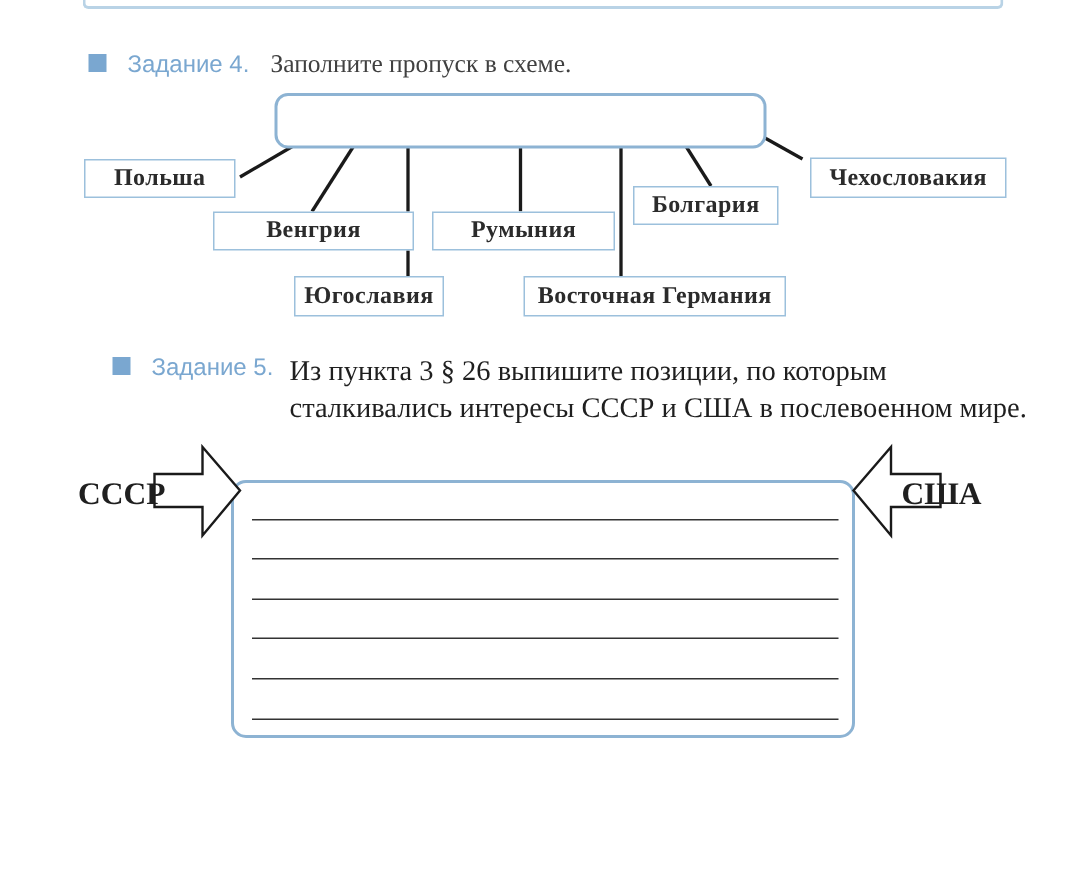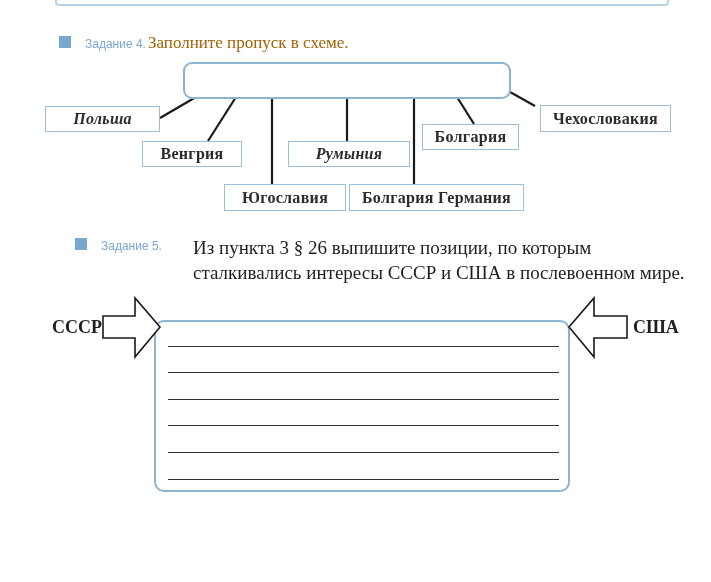--- a/index.html
+++ b/index.html
@@ -7,37 +7,37 @@
     width: 711px; height: 582px; background: #ffffff; position: relative; overflow: hidden;
     font-family: "Liberation Serif", serif; color: #222;
   }
   .abs { position: absolute; }
   .top-strip {
     left: 55px; top: -20px; width: 610px; height: 24px;
     border: 2px solid #b9d3e6; border-top: none; border-radius: 0 0 4px 4px;
   }
   .task-head { font-size: 17px; white-space: nowrap; }
   .bullet { display: inline-block; width: 12px; height: 12px; background: #7aa7d0; margin-right: 14px; vertical-align: 0px; }
-  .task-label { font-family: "Liberation Sans", sans-serif; color: #7aa7d0; font-size: 12px; margin-right: 2px; }
-  .task-text { color: #a16207; }
+  .task-label { font-family: "Liberation Sans", sans-serif; color: #7aa7d0; font-size: 16px; margin-right: 14px; }
+  .task-text { color: #404040; }
   .task5-text { left: 193px; top: 235px; width: 500px; font-size: 19px; line-height: 25px; color: #1f1f1f; }
 
   .center-box {
     left: 183px; top: 62px; width: 324px; height: 33px;
     border: 2px solid #8db3d3; border-radius: 9px; background: #fff;
   }
   .label-box {
     border: 1.5px solid #9cc0dc; background: #fff;
     font-size: 16px; font-weight: bold; color: #2b2b2b;
     display: flex; align-items: center; justify-content: center;
     letter-spacing: 0.3px; box-sizing: border-box;
   }
   svg.lines { left: 0; top: 0; }
 
-  .side-label { font-size: 18px; font-weight: bold; color: #1f1f1f; }
+  .side-label { font-size: 21px; font-weight: bold; color: #1f1f1f; }
 
   .answer-box {
     left: 154px; top: 320px; width: 416px; height: 172px;
     border: 2px solid #8db3d3; border-radius: 10px; background: #fff; box-sizing: border-box;
   }
   .answer-line { left: 168px; width: 391px; height: 0; border-top: 1.8px solid #333; }
 </style>
 </head>
 <body>
 
@@ -54,25 +54,25 @@
     <line x1="272" y1="97" x2="272" y2="184"></line>
     <line x1="347" y1="97" x2="347" y2="141"></line>
     <line x1="414" y1="97" x2="414" y2="184"></line>
     <line x1="457" y1="97" x2="474" y2="124"></line>
     <line x1="510" y1="92" x2="535" y2="106"></line>
   </g>
 </svg>
 
 <div class="abs center-box"></div>
 
-<div class="abs label-box" style="left:45px; top:106px; width:115px; height:26px;font-style:italic;">Польша</div>
-<div class="abs label-box" style="left:142px; top:141px; width:100px; height:26px;">Венгрия</div>
-<div class="abs label-box" style="left:224px; top:184px; width:122px; height:27px;">Югославия</div>
-<div class="abs label-box" style="left:288px; top:141px; width:122px; height:26px;font-style:italic;">Румыния</div>
-<div class="abs label-box" style="left:349px; top:184px; width:175px; height:27px;">Болгария Германия</div>
+<div class="abs label-box" style="left:56px; top:106px; width:101px; height:26px;">Польша</div>
+<div class="abs label-box" style="left:142px; top:141px; width:134px; height:26px;">Венгрия</div>
+<div class="abs label-box" style="left:196px; top:184px; width:100px; height:27px;">Югославия</div>
+<div class="abs label-box" style="left:288px; top:141px; width:122px; height:26px;">Румыния</div>
+<div class="abs label-box" style="left:349px; top:184px; width:175px; height:27px;">Восточная Германия</div>
 <div class="abs label-box" style="left:540px; top:105px; width:131px; height:27px;">Чехословакия</div>
 <div class="abs label-box" style="left:422px; top:124px; width:97px; height:26px;">Болгария</div>
 
 <div class="abs task-head" style="left:59px; top:235px;padding-left:16px;">
   <span class="bullet"></span><span class="task-label">Задание 5.</span>
 </div>
 <div class="abs task5-text">Из пункта 3 § 26 выпишите позиции, по которым сталкивались интересы СССР и США в послевоенном мире.</div>
 
 <div class="abs answer-box"></div>
 <div class="abs answer-line" style="top:346px;"></div>
@@ -81,13 +81,13 @@
 <div class="abs answer-line" style="top:425px;"></div>
 <div class="abs answer-line" style="top:452px;"></div>
 <div class="abs answer-line" style="top:479px;"></div>
 
 <svg class="abs" style="left:0; top:0;" width="711" height="582">
   <polygon points="103,316 135,316 135,298 160,327 135,357 135,338 103,338" fill="#fff" stroke="#1a1a1a" stroke-width="1.6" stroke-linejoin="miter"></polygon>
   <polygon points="627,316 594,316 594,298 569,327 594,357 594,338 627,338" fill="#fff" stroke="#1a1a1a" stroke-width="1.6" stroke-linejoin="miter"></polygon>
 </svg>
 
 <div class="abs side-label" style="left:52px; top:317px;">СССР</div>
-<div class="abs side-label" style="left:633px; top:317px;">США</div>
+<div class="abs side-label" style="left:601px; top:317px;">США</div>
 
 </body></html>

